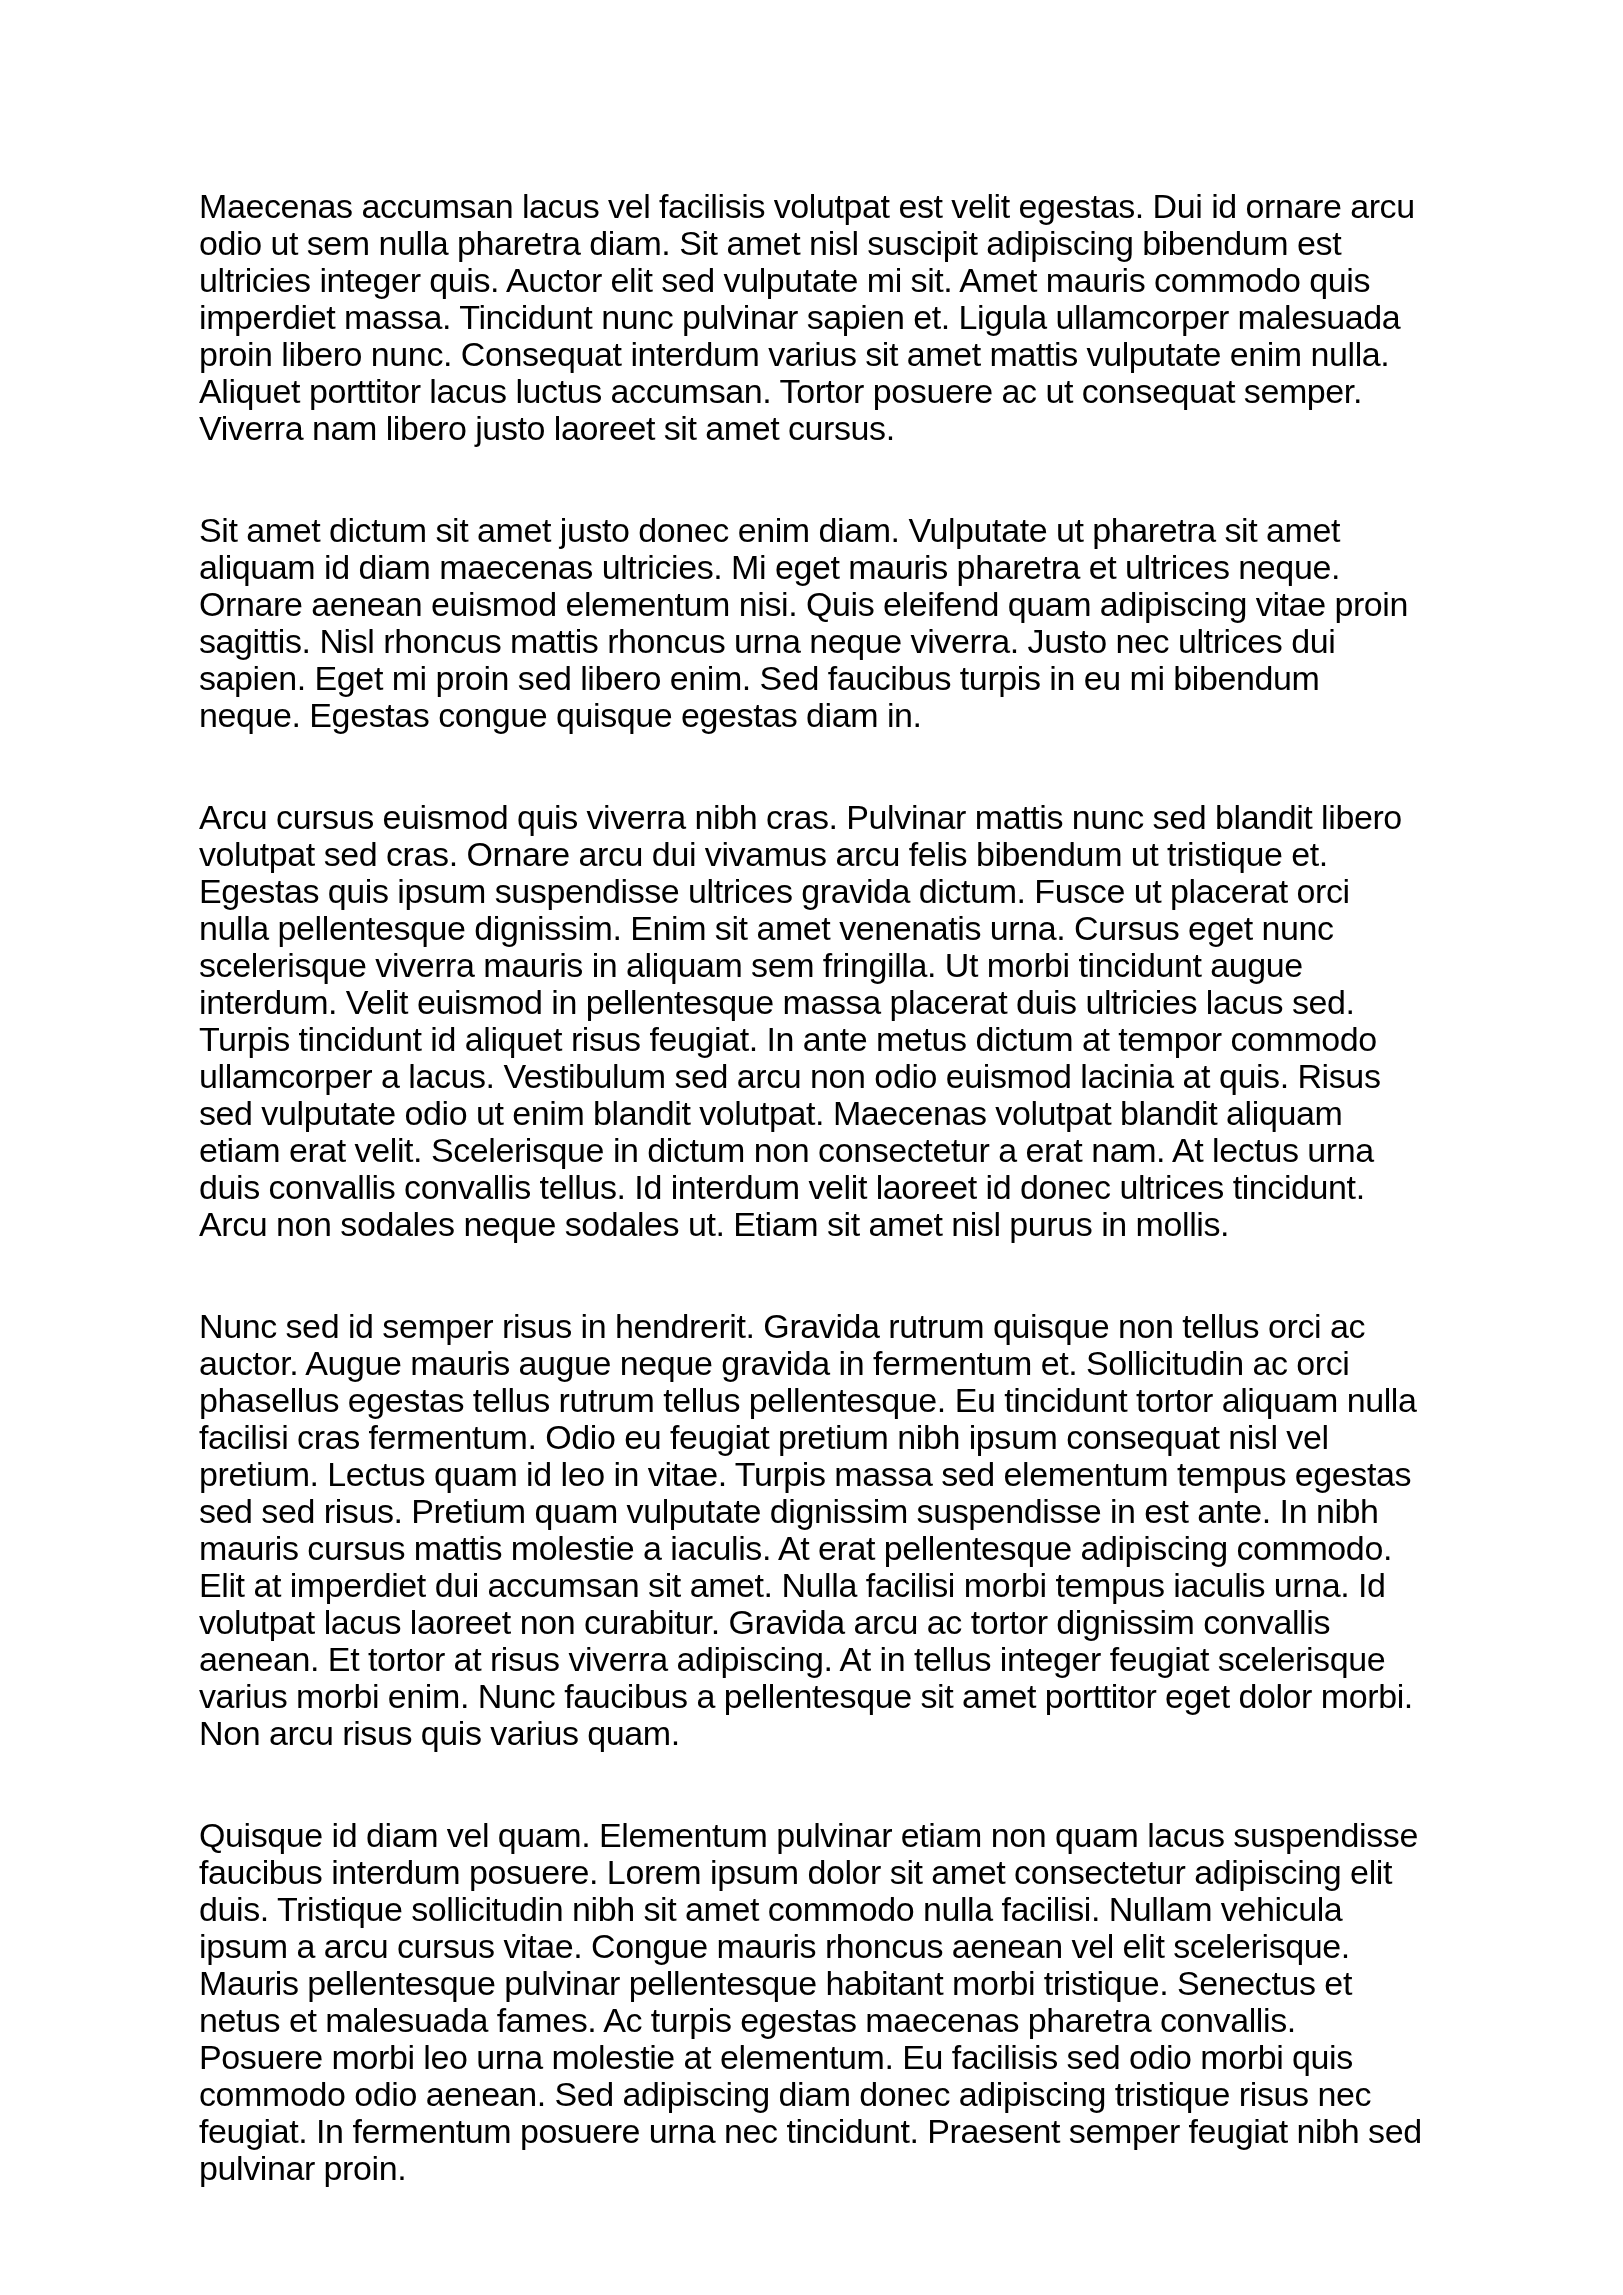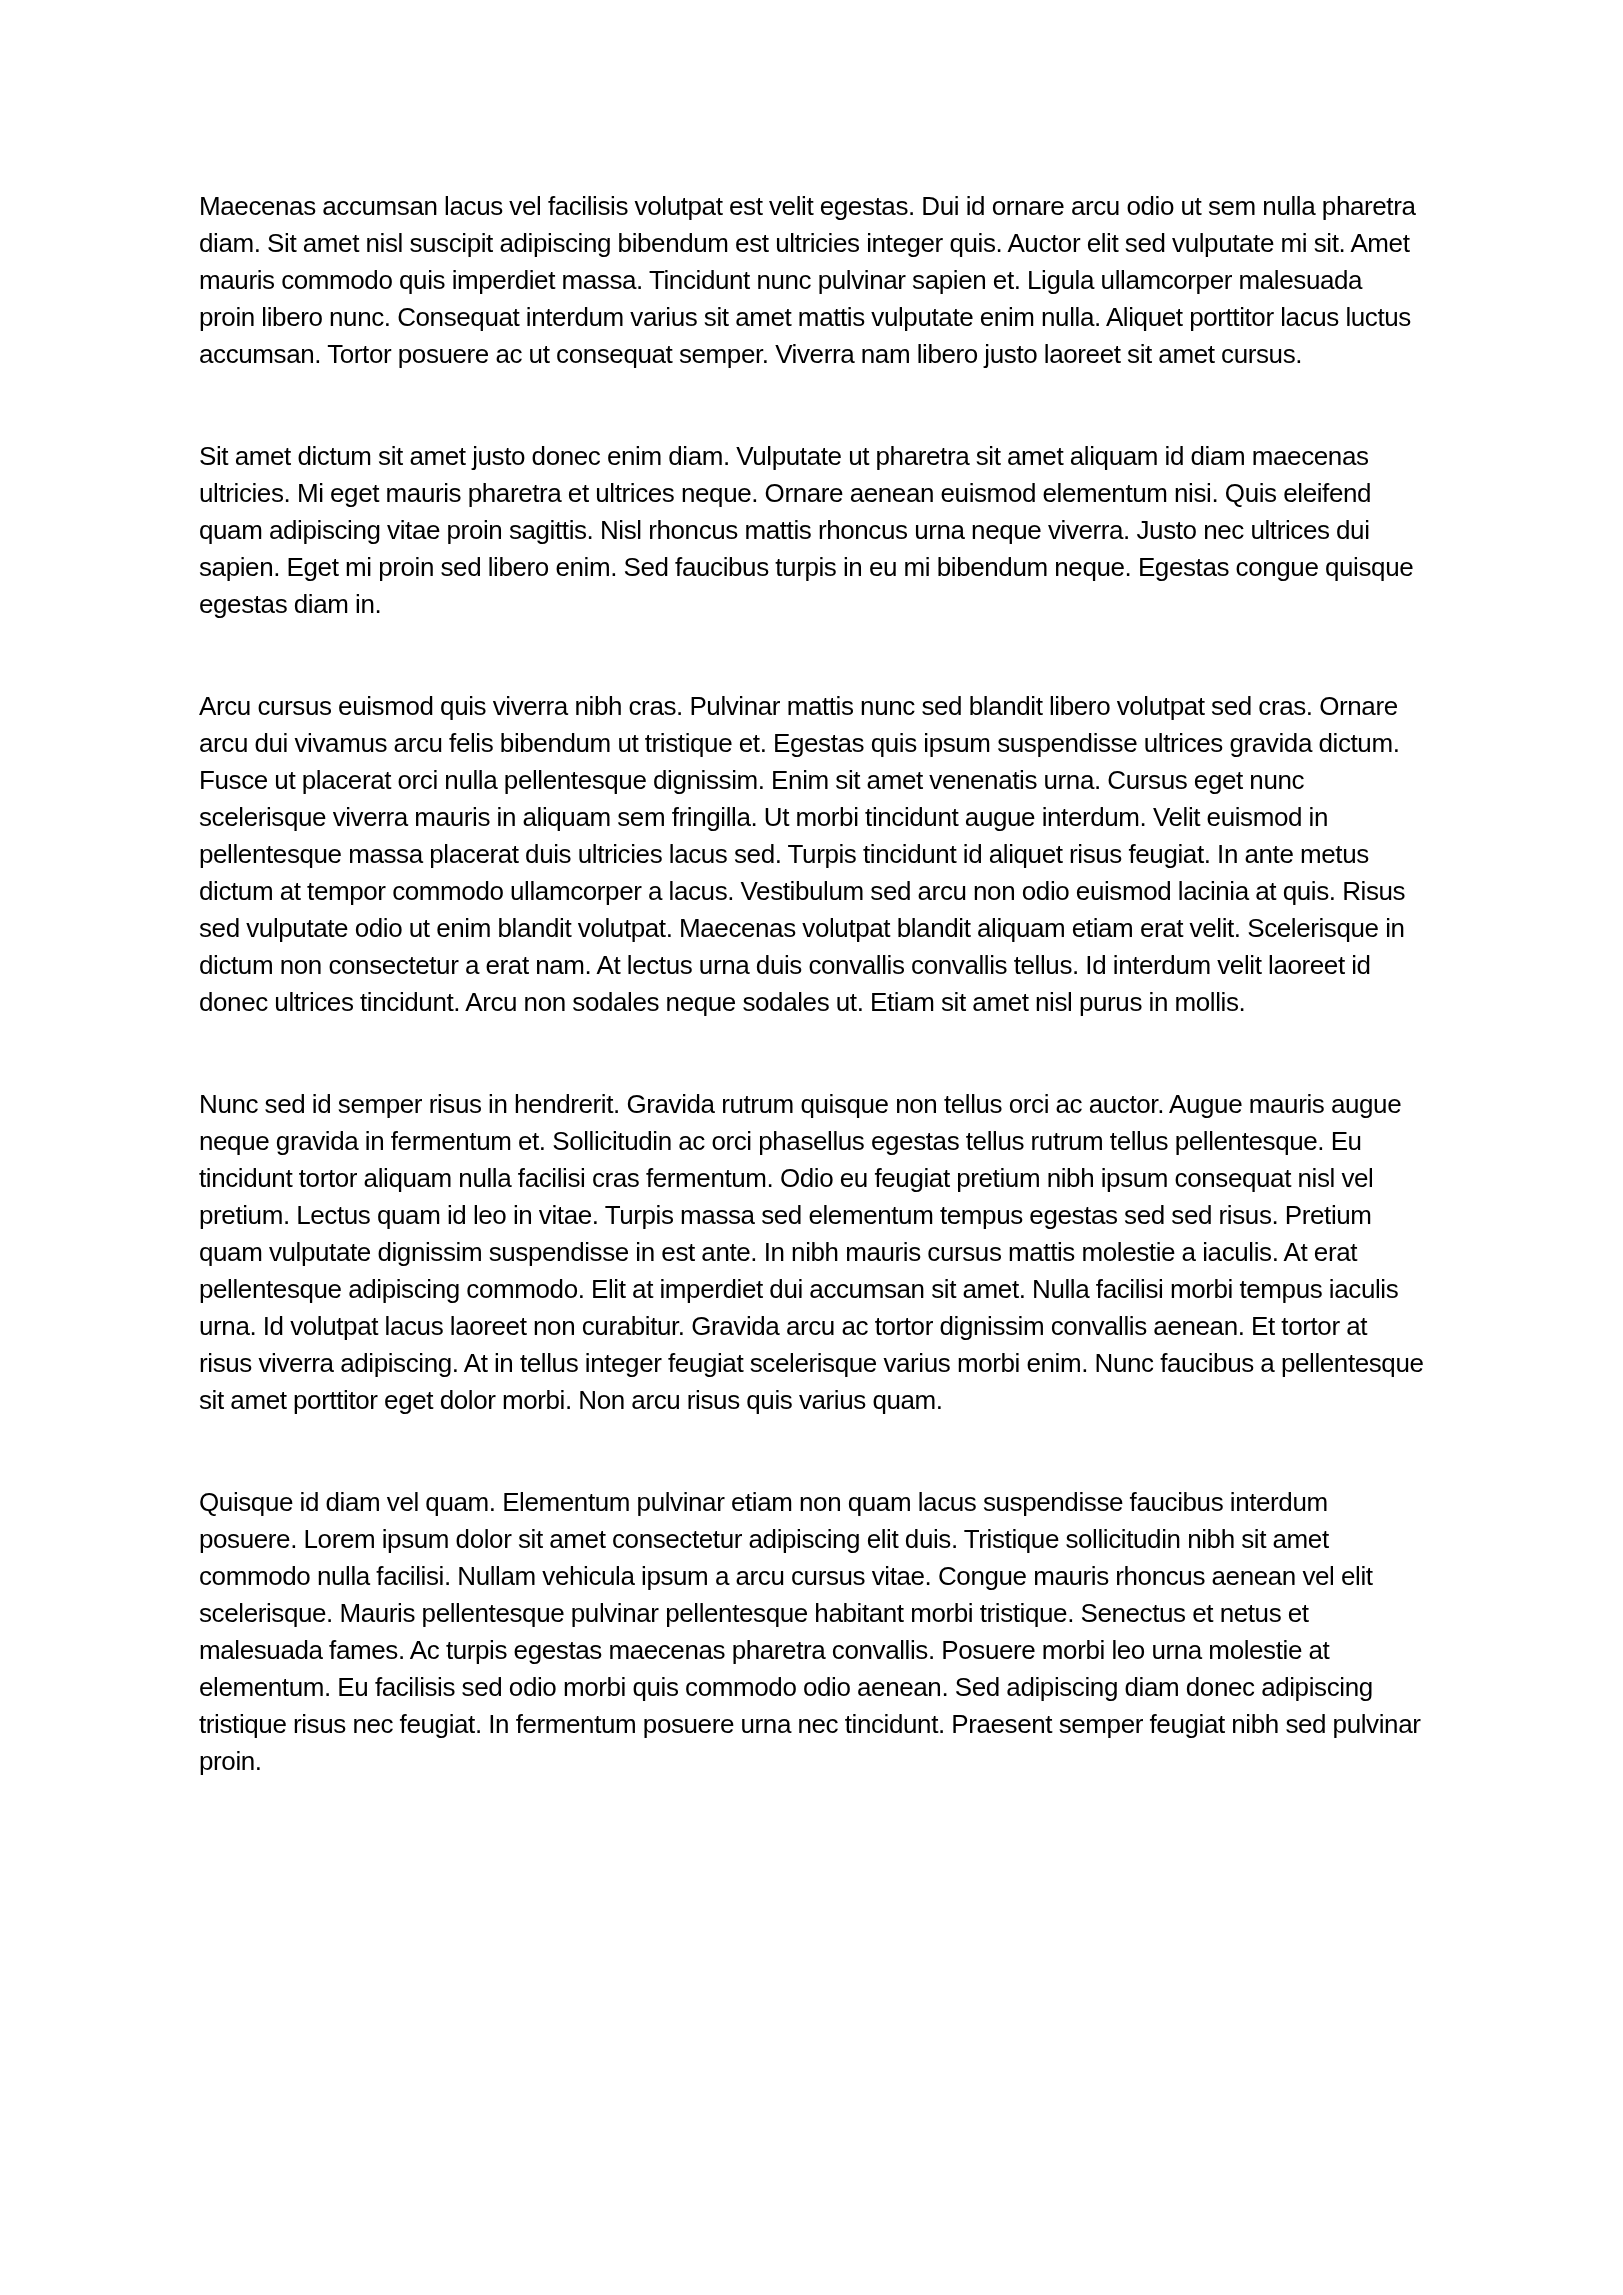--- a/index.html
+++ b/index.html
@@ -14,21 +14,21 @@
     background: #ffffff;
     box-sizing: border-box;
     padding: 188px 199px 0 199px;
     overflow: hidden;
   }
   .doc-paragraph {
     margin: 0 0 65px 0;
     max-width: 1230px;
     color: #000000;
     font-family: "Liberation Sans", sans-serif;
-    font-size: 26px;
+    font-size: 34px;
     line-height: 37px;
     letter-spacing: -0.4px;
     text-align: left;
     word-spacing: -0.3px;
   }
 </style>
 </head>
 <body>
 
 <div class="page">

